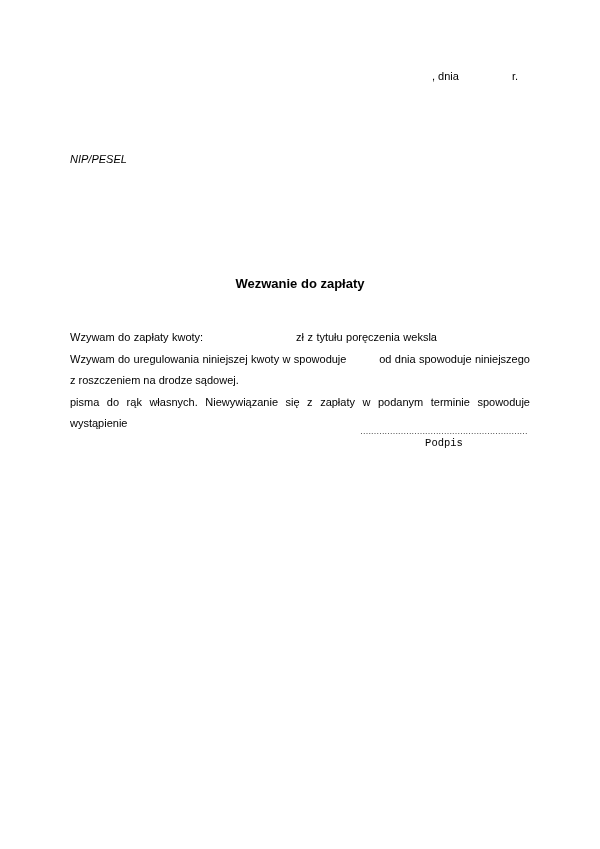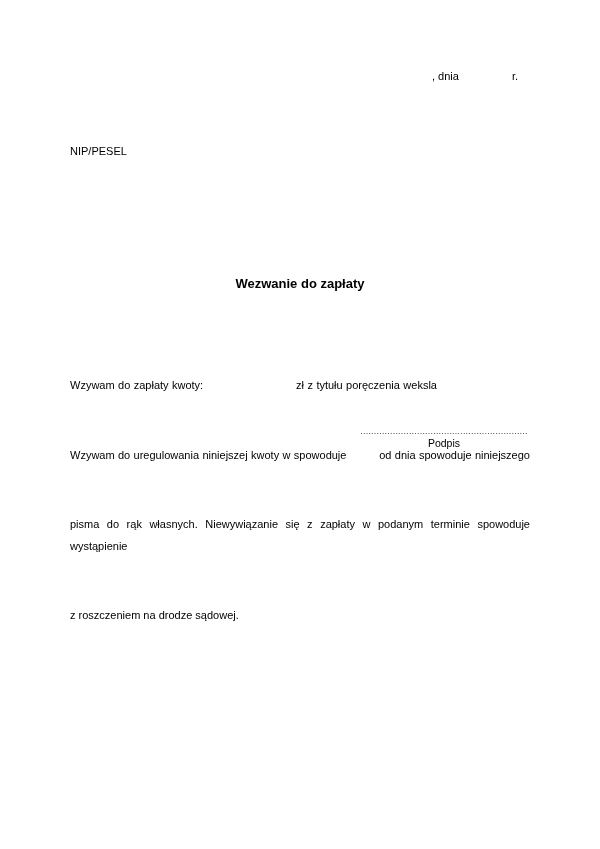--- a/index.html
+++ b/index.html
@@ -25,24 +25,25 @@
     line-height: 14px;
     white-space: nowrap;
   }
   .date-suffix {
     display: inline-block;
     margin-left: 53px;
   }
   
   .nip-label {
     position: absolute;
-    top: 144px;
+    top: 152px;
     left: 70px;
     font-size: 11px;
     line-height: 14px;
+    font-style: italic;
   }
   
   .doc-title {
     position: absolute;
     top: 276px;
     left: 0;
     width: 600px;
     margin: 0;
     text-align: center;
     font-size: 13px;
@@ -53,21 +54,20 @@
   .body-text {
     position: absolute;
     top: 327px;
     left: 70px;
     width: 460px;
     font-size: 11px;
     line-height: 21.6px;
   }
   .line {
     white-space: nowrap;
-    margin-top: 48px;
   }
   .line.justified {
     text-align: justify;
     text-align-last: justify;
     white-space: normal;
   }
   .line-1 {
     width: 367px;
   }
   .fill-blank {
@@ -91,20 +91,21 @@
     letter-spacing: 0.2px;
     color: #444444;
     white-space: nowrap;
     overflow: hidden;
     width: 172px;
   }
   .signature-label {
     font-size: 10.5px;
     line-height: 13px;
     margin-top: 1px;
+    font-family: Liberation Mono, monospace;
   }
 </style>
 </head>
 <body>
 
 <div class="page">
 
   <div class="date-line">
     <span>, dnia</span><span class="date-suffix">r.</span>
   </div>
@@ -117,22 +118,22 @@
     <div class="line line-1 justified">
       <span>Wzywam do zapłaty kwoty:</span>
       <span class="fill-blank blank-amount"></span>
       <span>zł z tytułu poręczenia weksla</span>
     </div>
     <div class="line justified">
       <span>Wzywam do uregulowania niniejszej kwoty w spowoduje</span>
       <span class="fill-blank blank-term"></span>
       <span>od dnia spowoduje niniejszego</span>
     </div>
+    <div class="line">z roszczeniem na drodze sądowej.</div>
     <div class="line justified">pisma do rąk własnych. Niewywiązanie się z zapłaty w podanym terminie spowoduje wystąpienie</div>
-    <div class="line">z roszczeniem na drodze sądowej.</div>
   </div>
 
   <div class="signature">
     <div class="signature-dots">..............................................................</div>
     <div class="signature-label">Podpis</div>
   </div>
 
 </div>
 
 </body></html>

